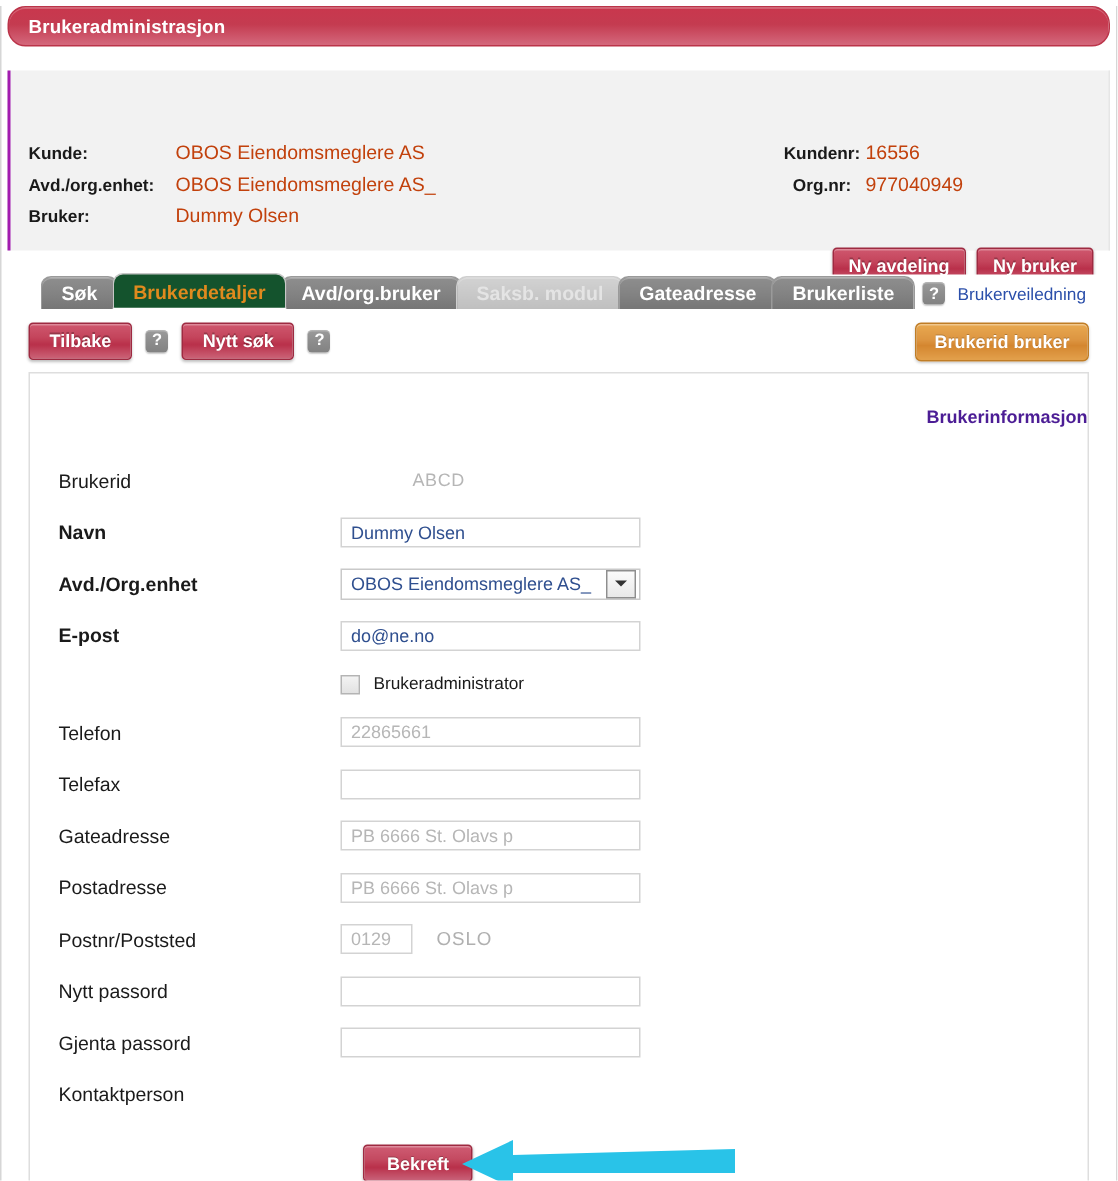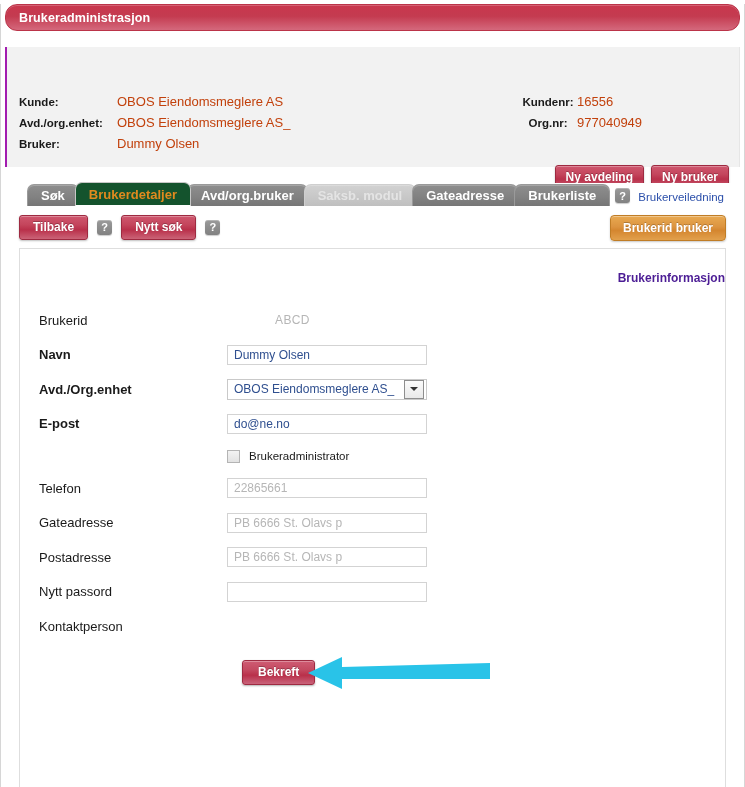--- a/index.html
+++ b/index.html
@@ -493,37 +493,50 @@
     <div class="checkbox-row">
       <span class="checkbox"></span>
       <span class="checkbox-label">Brukeradministrator</span>
     </div>
 
     <div class="form-row">
       <span class="form-label">Telefon</span>
       <input class="text-input muted" type="text" value="22865661" style="">
     </div>
 
+    <div class="form-row">
+      <span class="form-label">Telefax</span>
+      <input class="text-input" type="text" value="" style="">
+    </div>
 
     <div class="form-row">
       <span class="form-label">Gateadresse</span>
       <input class="text-input muted" type="text" value="PB 6666 St. Olavs p" style="">
     </div>
 
     <div class="form-row">
       <span class="form-label">Postadresse</span>
       <input class="text-input muted" type="text" value="PB 6666 St. Olavs p" style="">
     </div>
 
+    <div class="form-row">
+      <span class="form-label">Postnr/Poststed</span>
+      <input class="zip-input" type="text" value="0129" style="">
+      <span class="city-text">OSLO</span>
+    </div>
 
     <div class="form-row">
       <span class="form-label">Nytt passord</span>
       <input class="text-input" type="text" value="" style="">
     </div>
 
+    <div class="form-row">
+      <span class="form-label">Gjenta passord</span>
+      <input class="text-input" type="text" value="" style="">
+    </div>
 
     <div class="form-row">
       <span class="form-label">Kontaktperson</span>
     </div>
 
     <div class="confirm-row">
       <div class="btn-confirm">Bekreft</div>
       <svg class="pointer-arrow" viewBox="0 0 186 44">
         <path d="M2 21 L36 5 L36 15 L184 11 L184 27 L36 27 L36 37 Z" fill="#29c3e8"></path>
       </svg>

